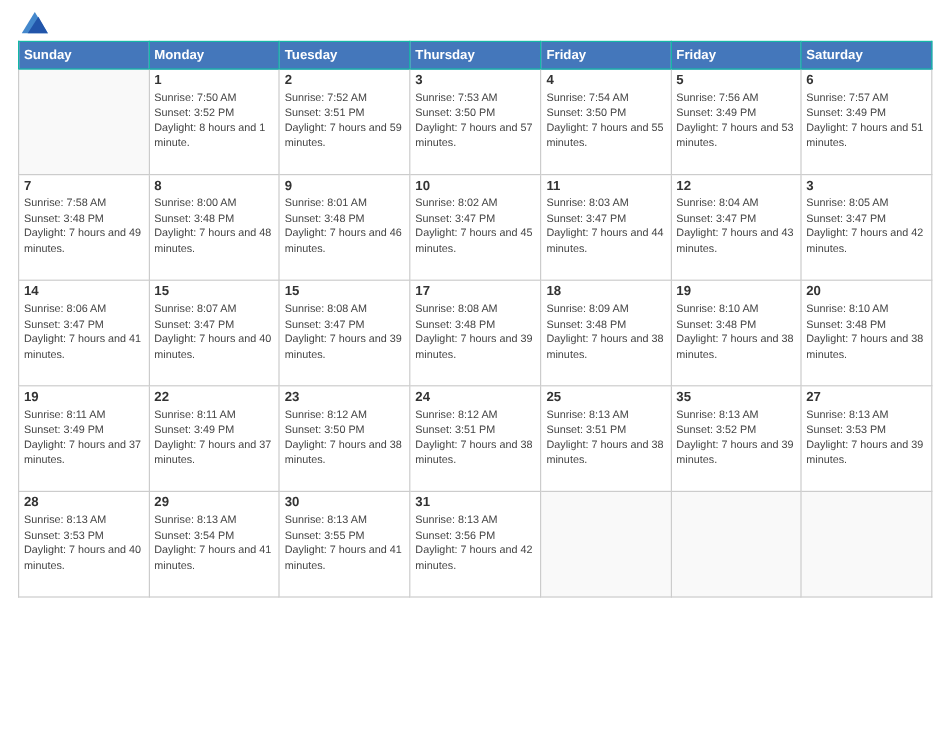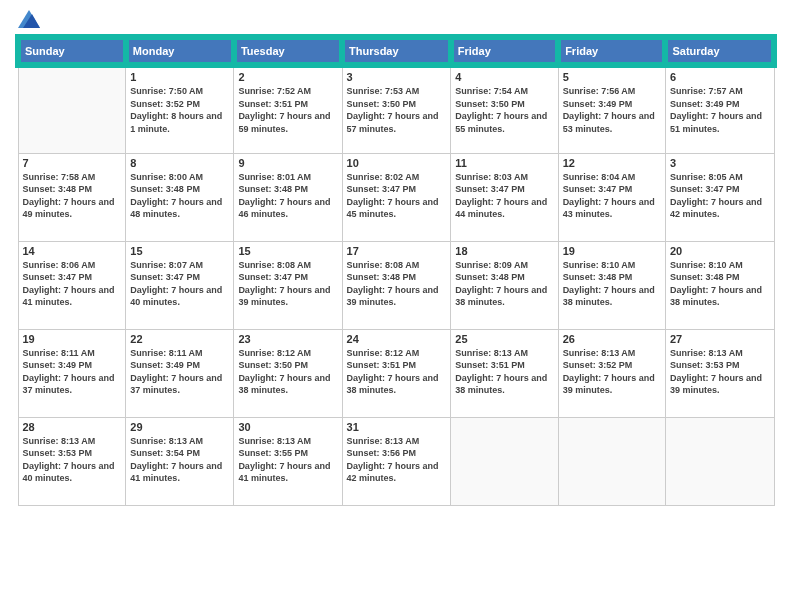--- a/index.html
+++ b/index.html
@@ -53,41 +53,40 @@
       border-collapse: collapse;
       font-size: 10px;
     }
     .calendar thead th {
       background: #4477bb;
       color: #fff;
       padding: 5px 4px;
       text-align: left;
       font-size: 11px;
       font-weight: bold;
-      border: 6px solid #14b8a6;
+      border: 1px solid #14b8a6;
     }
     .calendar tbody td {
       border: 1px solid #ccc;
       vertical-align: top;
       padding: 3px 4px;
       width: 113px;
       height: 88px;
     }
     .day-number {
       font-size: 11px;
       font-weight: bold;
       color: #333;
       display: block;
       margin-bottom: 2px;
     }
     .day-info {
       font-size: 9px;
       color: #444;
       line-height: 1.4;
-      font-weight: bold;
     }
     .empty-cell {
       background: #f9f9f9;
     }
   </style>
 </head>
 <body>
 
 <div class="page">
   <div class="header">
@@ -224,21 +223,21 @@
           </td>
           <td>
             <span class="day-number">24</span>
             <div class="day-info">Sunrise: 8:12 AM<br>Sunset: 3:51 PM<br>Daylight: 7 hours and 38 minutes.</div>
           </td>
           <td>
             <span class="day-number">25</span>
             <div class="day-info">Sunrise: 8:13 AM<br>Sunset: 3:51 PM<br>Daylight: 7 hours and 38 minutes.</div>
           </td>
           <td>
-            <span class="day-number">26</span>
+            <span class="day-number">35</span>
             <div class="day-info">Sunrise: 8:13 AM<br>Sunset: 3:52 PM<br>Daylight: 7 hours and 39 minutes.</div>
           </td>
           <td>
             <span class="day-number">27</span>
             <div class="day-info">Sunrise: 8:13 AM<br>Sunset: 3:53 PM<br>Daylight: 7 hours and 39 minutes.</div>
           </td>
         </tr>
         <tr>
           <td>
             <span class="day-number">28</span>

